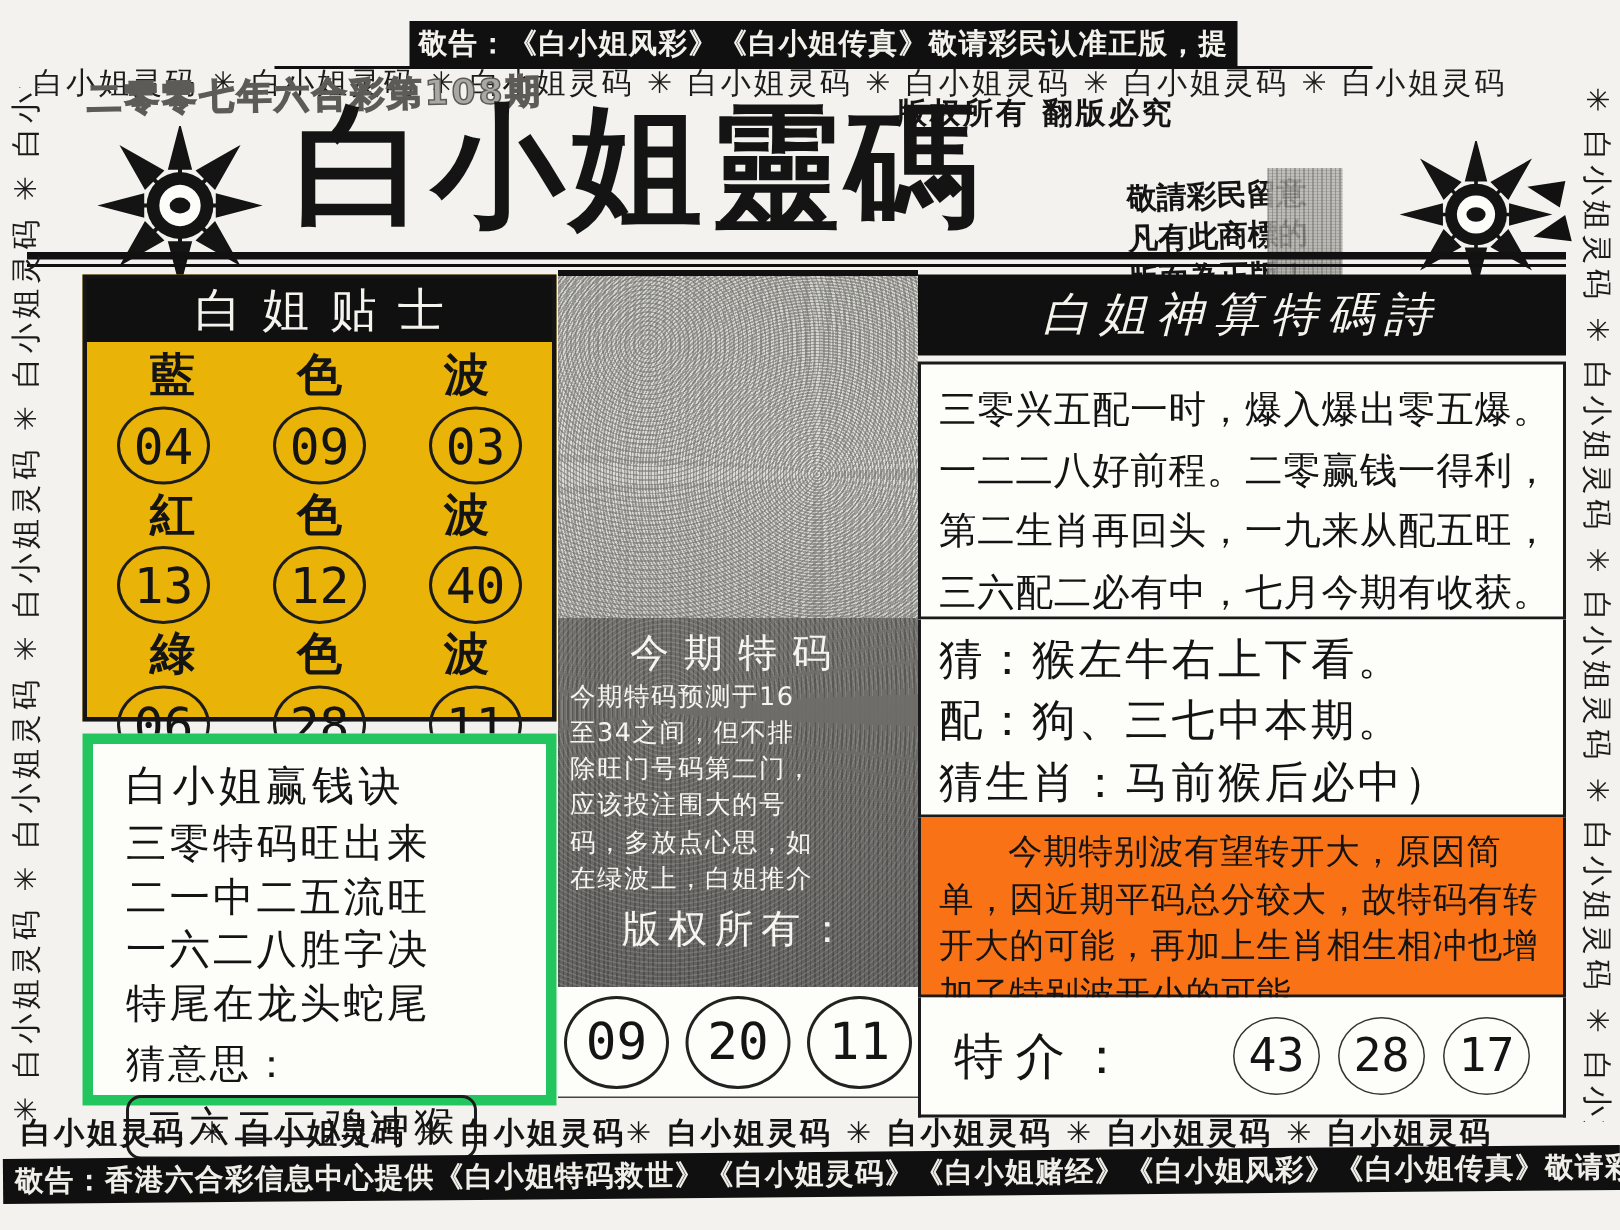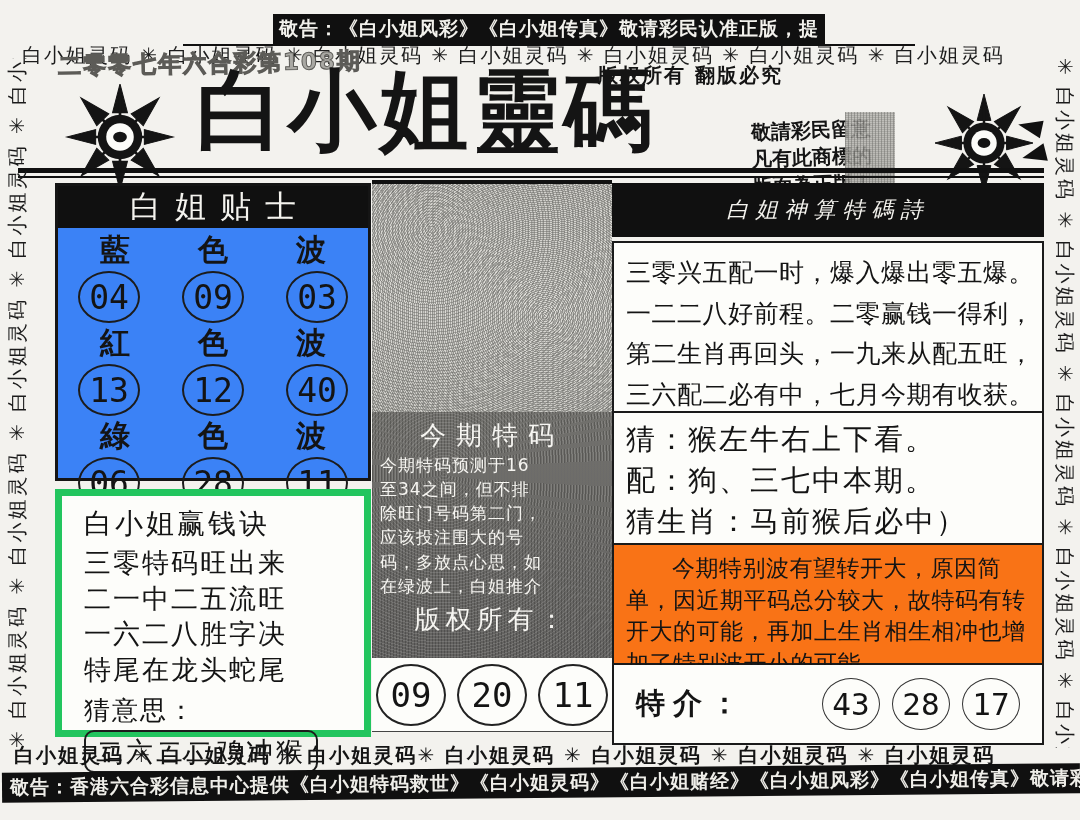--- a/index.html
+++ b/index.html
@@ -75,21 +75,21 @@
     font-size:20px; letter-spacing:3px; white-space:nowrap; overflow:hidden;
     writing-mode:vertical-rl; text-orientation:sideways;
     color:#1b1b1b;
   }
   .vstrip.left  { left:4px;  transform:rotate(180deg); }
   .vstrip.right { left:1048px; }
 
   
   .tips-panel {
     left:55px; top:183px; width:316px; height:298px;
-    border:3px solid #151515; background:#3b82f6;
+    border:3px solid #151515; background:#eab308;
     display:flex; flex-direction:column;
   }
   .tips-header {
     height:50px; background:#101010; color:#f4f3ee;
     display:flex; align-items:center; justify-content:center;
     font-size:31px; letter-spacing:14px; padding-left:14px;
   }
   .tips-body { flex:1; display:flex; flex-direction:column; justify-content:space-evenly; padding:2px 0; }
   .wave-label-row { display:flex; justify-content:space-between; padding:0 42px; font-size:30px; font-weight:bold; }
   .wave-circle-row { display:flex; justify-content:space-between; padding:0 20px; }
@@ -144,21 +144,21 @@
     width:70px; height:62px; border:2px solid #222; border-radius:50%;
     display:flex; align-items:center; justify-content:center;
     font-size:34px; font-family:"DejaVu Sans Mono","Liberation Mono",monospace;
   }
 
   
   .verse-header {
     left:612px; top:183px; width:432px; height:54px;
     background:#101010; color:#f4f3ee;
     display:flex; align-items:center; justify-content:center;
-    font-size:22px; letter-spacing:7px; font-style:italic;
+    font-size:31px; letter-spacing:7px; font-style:italic;
   }
   .poem-box {
     left:612px; top:241px; width:432px; height:172px;
     border:2px solid #1a1a1a; background:#fdfdfa;
     padding:10px 12px; font-size:25px; line-height:1.62; letter-spacing:0.5px;
     white-space:nowrap;
   }
   .guess-box {
     left:612px; top:413px; width:432px; height:132px;
     border:2px solid #1a1a1a; border-top:none; background:#fdfdfa;
@@ -167,21 +167,21 @@
   .analysis-box {
     left:612px; top:545px; width:432px; height:120px;
     border:2px solid #1a1a1a; border-top:none; background:#f97316;
     padding:8px 12px; font-size:23px; line-height:1.38; text-indent:2em; letter-spacing:0.5px;
   }
   .special-box {
     left:612px; top:665px; width:432px; height:80px;
     border:2px solid #1a1a1a; border-top:none; background:#fdfdfa;
     display:flex; align-items:center; padding:0 22px;
   }
-  .special-label { font-size:29px; letter-spacing:8px;font-weight:bold; }
+  .special-label { font-size:33px; letter-spacing:8px; }
   .special-circles { margin-left:auto; display:flex; gap:12px; }
   .sp-circ {
     width:58px; height:52px; border:1.8px solid #333; border-radius:50%;
     display:flex; align-items:center; justify-content:center;
     font-size:31px; font-family:"DejaVu Sans Mono","Liberation Mono",monospace;
   }
 
   
   .bottom-masthead {
     left:14px; top:742px; width:1072px;

